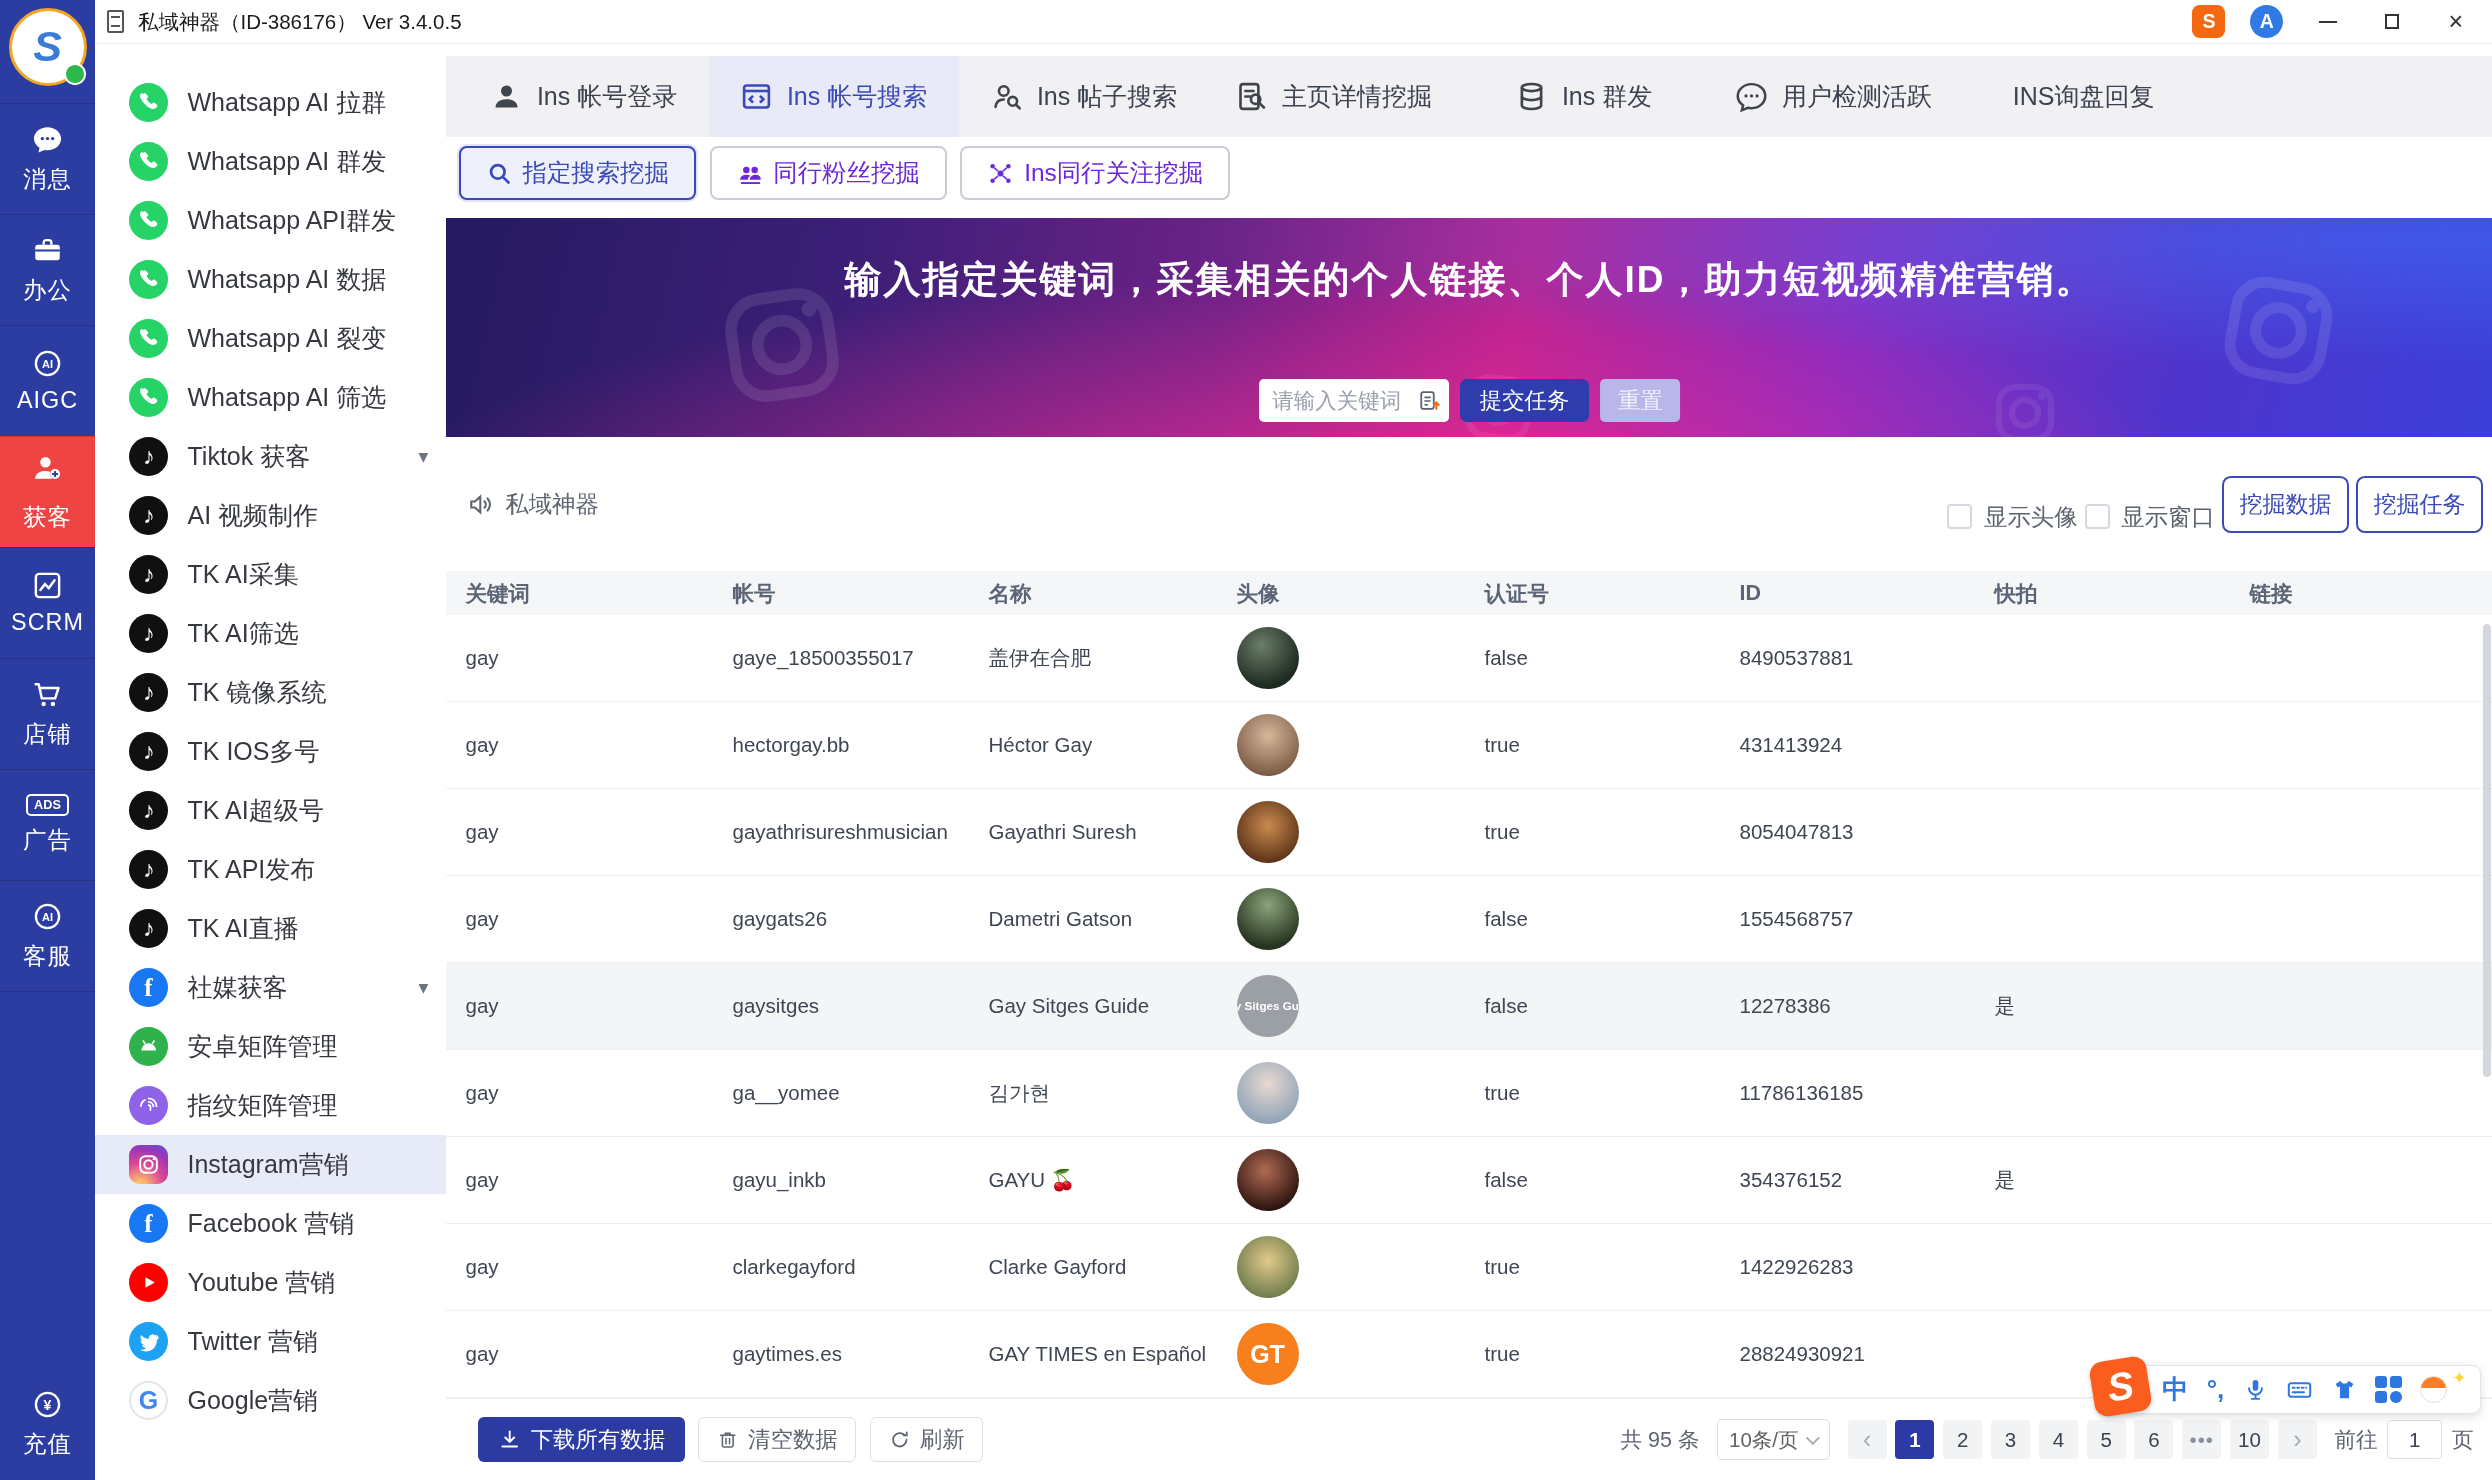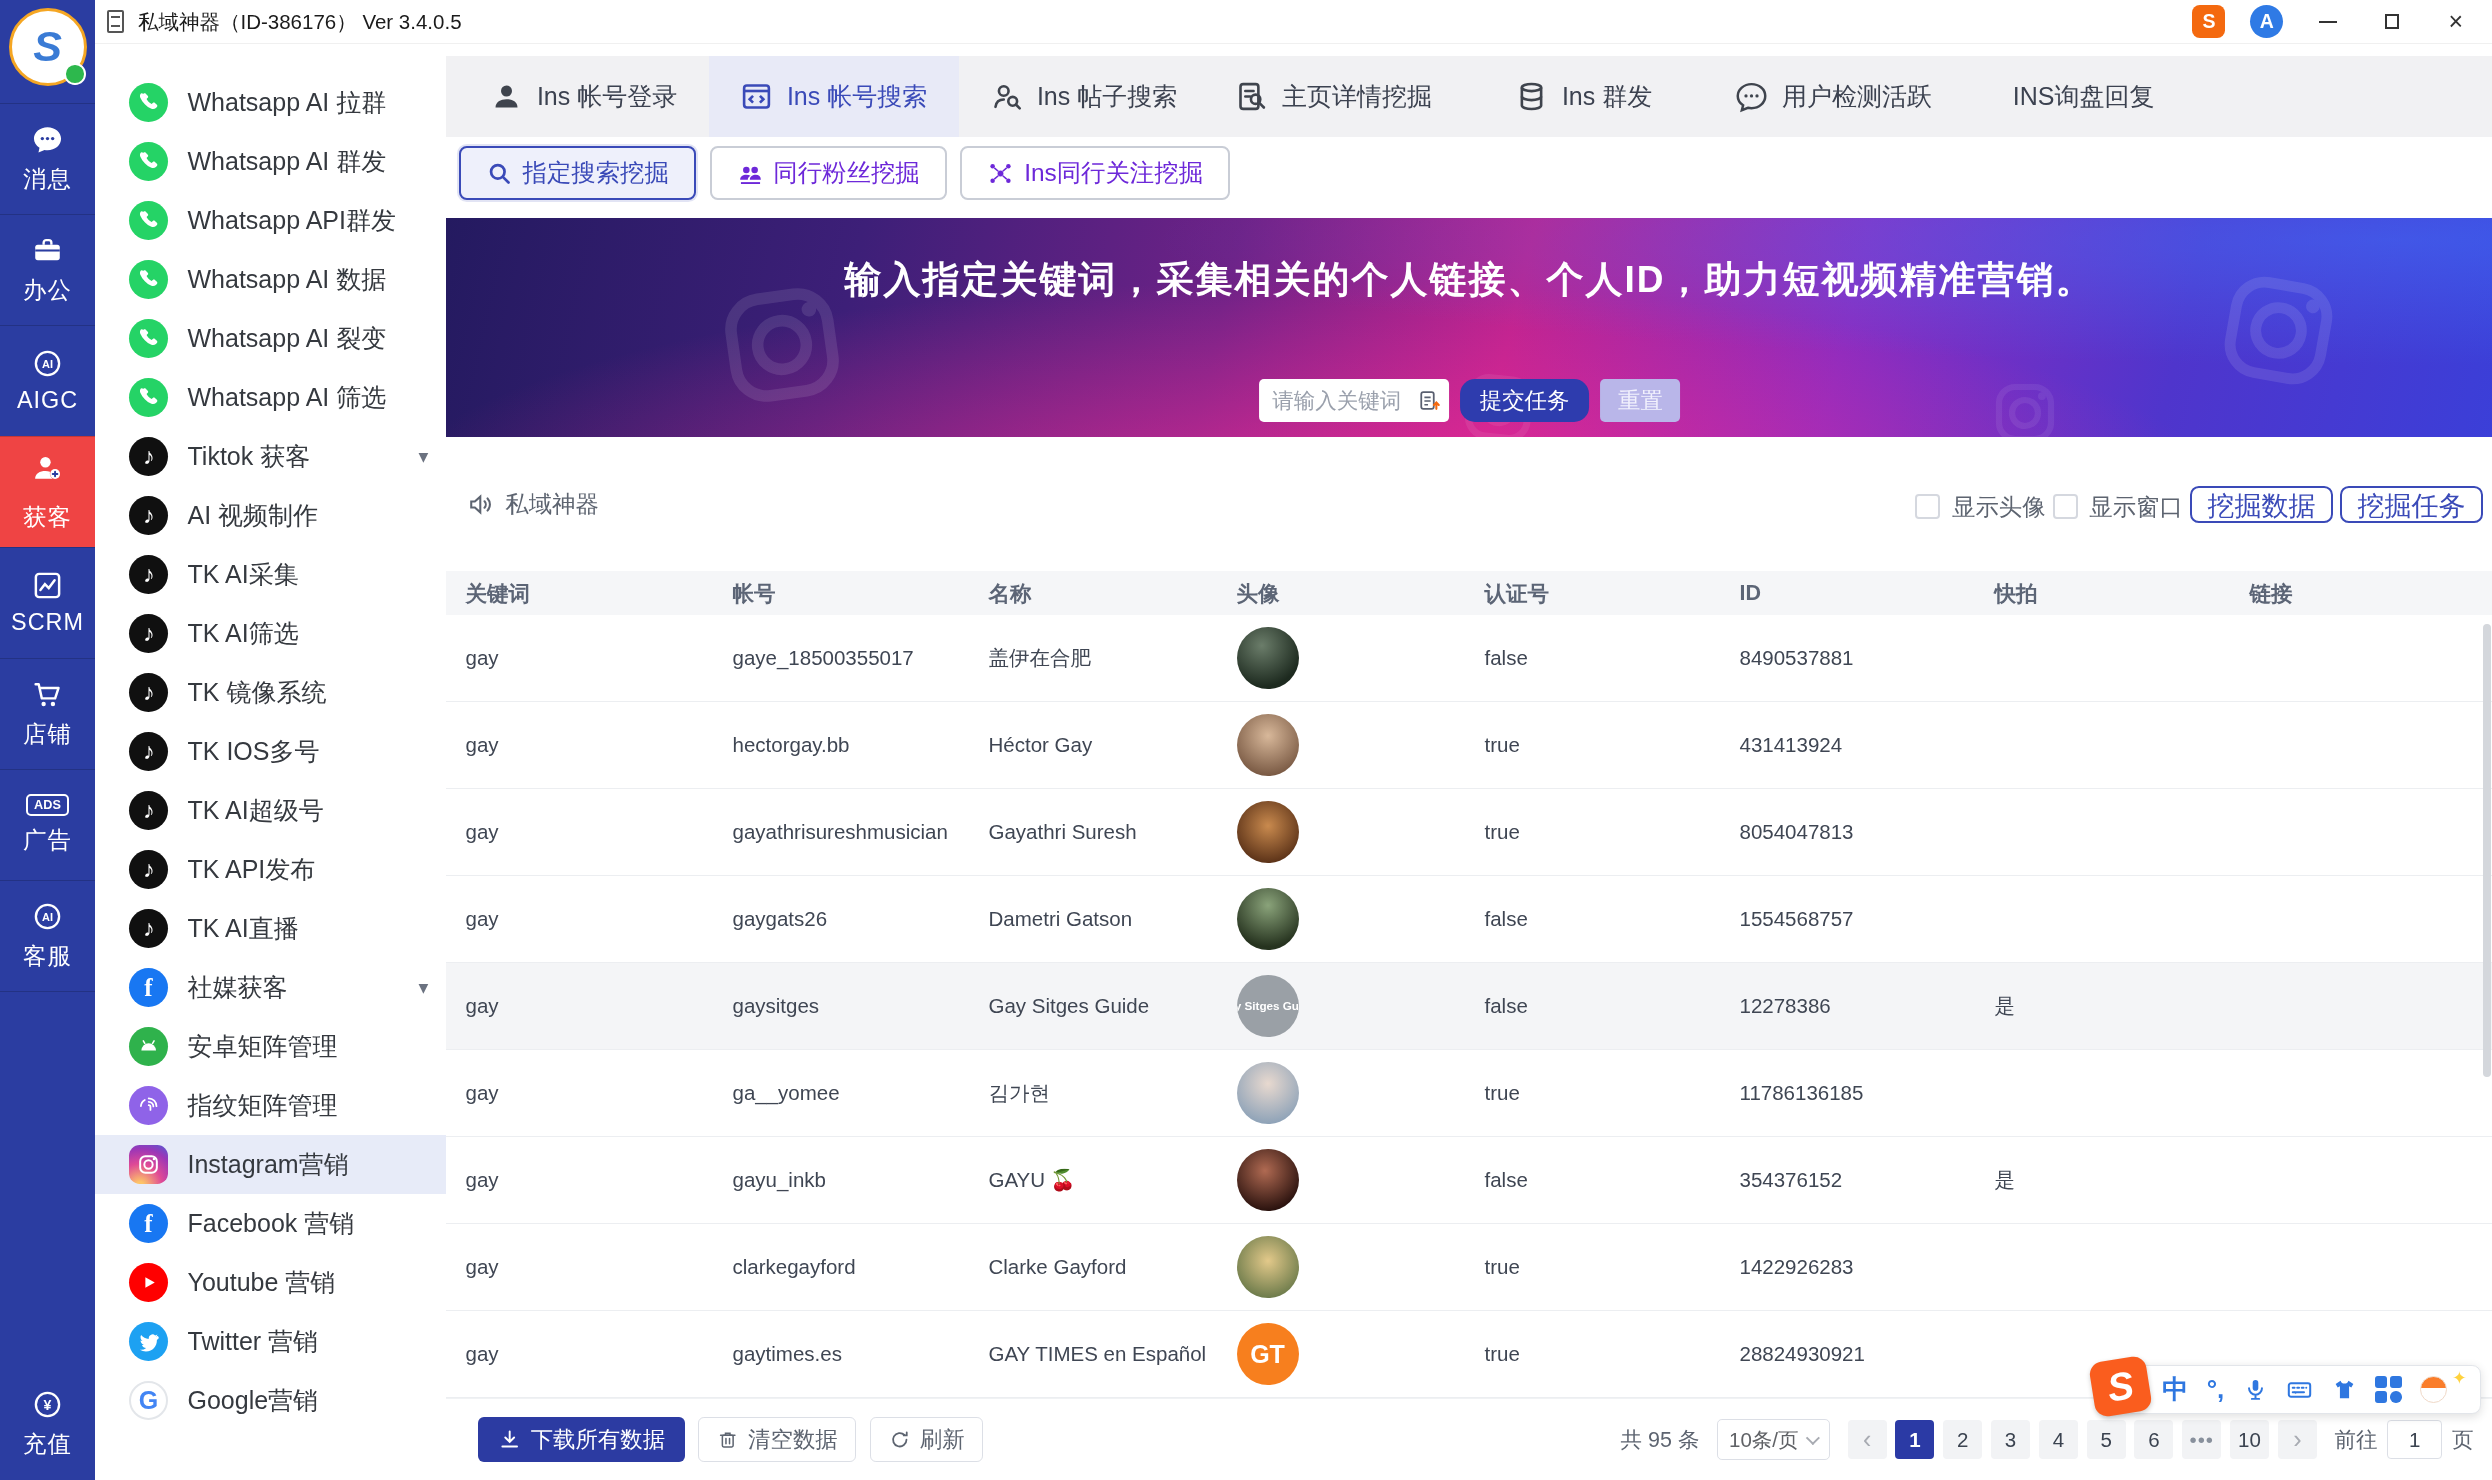--- a/index.html
+++ b/index.html
@@ -68,31 +68,31 @@
   
   .banner{margin-top:17.6px;height:219px;flex:0 0 219px;position:relative;overflow:hidden;
     background:
       radial-gradient(ellipse at 42% 130%,rgba(255,45,150,.65),transparent 55%),
       radial-gradient(ellipse at 95% 10%,rgba(64,120,255,.45),transparent 45%),
       linear-gradient(103deg,#241a60 0%,#3d1f78 20%,#6e2287 38%,#bb2390 52%,#8b2cc0 68%,#4f35cc 84%,#3b3fd8 100%);}
   .banner .headline{margin-top:37px;text-align:center;color:#fff;font-size:37px;font-weight:600;letter-spacing:2px;}
   .banner .form-row{position:absolute;left:50%;transform:translateX(-50%);top:161px;display:flex;align-items:center;gap:11.7px;}
   .kw-input{width:190px;height:43px;background:#fff;border-radius:4.9px;display:flex;align-items:center;padding:0 7.8px 0 13.7px;}
   .kw-input .ph{color:#9aa0ac;font-size:21.5px;flex:1;}
-  .btn-submit{height:43px;padding:0 19.5px;background:#2e3cae;color:#fff;font-size:22.4px;border:none;border-radius:15px;cursor:pointer;}
+  .btn-submit{height:43px;padding:0 19.5px;background:#2e3cae;color:#fff;font-size:22.4px;border:none;border-radius:7px;cursor:pointer;}
   .btn-reset{height:43px;padding:0 17.6px;background:#b9b6e9;color:#f2f1fd;font-size:22.4px;border:none;border-radius:4.9px;cursor:pointer;}
   .wm{position:absolute;opacity:.10;color:#fff;}
 
   
   .statusrow{height:134px;flex:0 0 134px;display:flex;align-items:center;padding:0 9.8px 0 20.5px;}
   .status-left{display:flex;align-items:center;gap:9.8px;color:#5d6470;font-size:23.4px;}
   .status-right{margin-left:auto;display:flex;align-items:flex-end;gap:7px;}
   .chk{display:flex;align-items:center;gap:11.7px;font-size:23.4px;color:#5d6470;cursor:pointer;}
   .chk .box{width:25px;height:25px;border:2px solid #d5d8df;border-radius:3.9px;background:#fff;}
-  .btn-outline{height:37px;padding:0 15.6px;border:2px solid #3a4ab8;border-radius:8.8px;color:#3a4ab8;background:#fff;font-size:27px;cursor:pointer;}
+  .btn-outline{height:57px;padding:0 15.6px;border:2px solid #3a4ab8;border-radius:8.8px;color:#3a4ab8;background:#fff;font-size:23px;cursor:pointer;}
 
   
   .thead,.trow{display:grid;grid-template-columns:267px 256px 248px 248px 255px 255px 255px 1fr;}
   .thead{height:44px;background:#f5f6f8;flex:0 0 44px;}
   .th{display:flex;align-items:center;padding-left:19.5px;font-size:21.5px;color:#5c6576;font-weight:700;}
   .trow{height:87px;border-bottom:1px solid #eceef1;}
   .trow[data-state="highlight"]{background:#f4f5f7;}
   .td{display:flex;align-items:center;padding-left:19.5px;font-size:20.5px;color:#3f4653;overflow:hidden;white-space:nowrap;}
   .av{width:62px;height:62px;border-radius:50%;display:flex;align-items:center;justify-content:center;overflow:hidden;flex:0 0 62px;}
   .av-label{color:#fff;text-align:center;line-height:1.05;}

